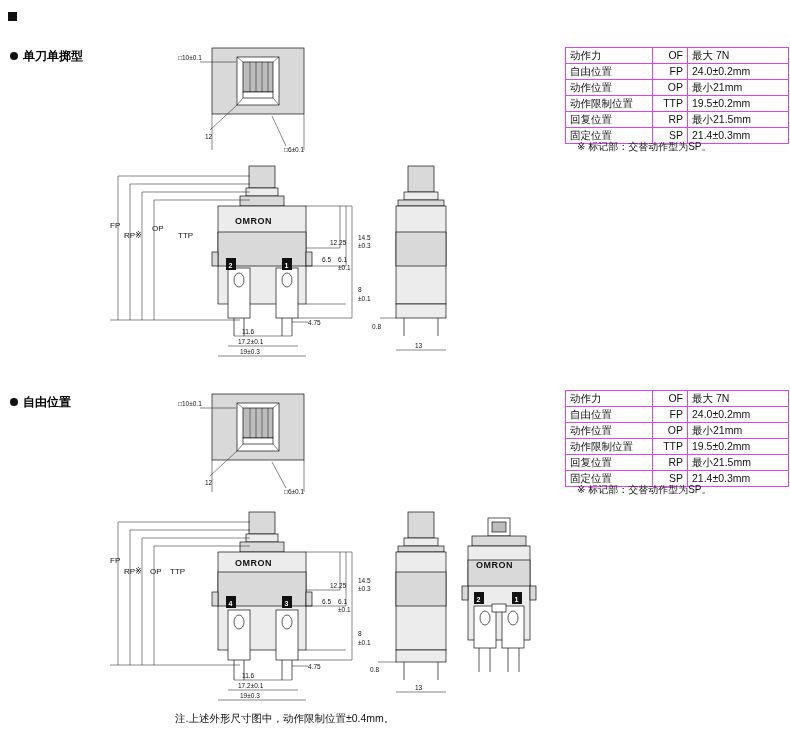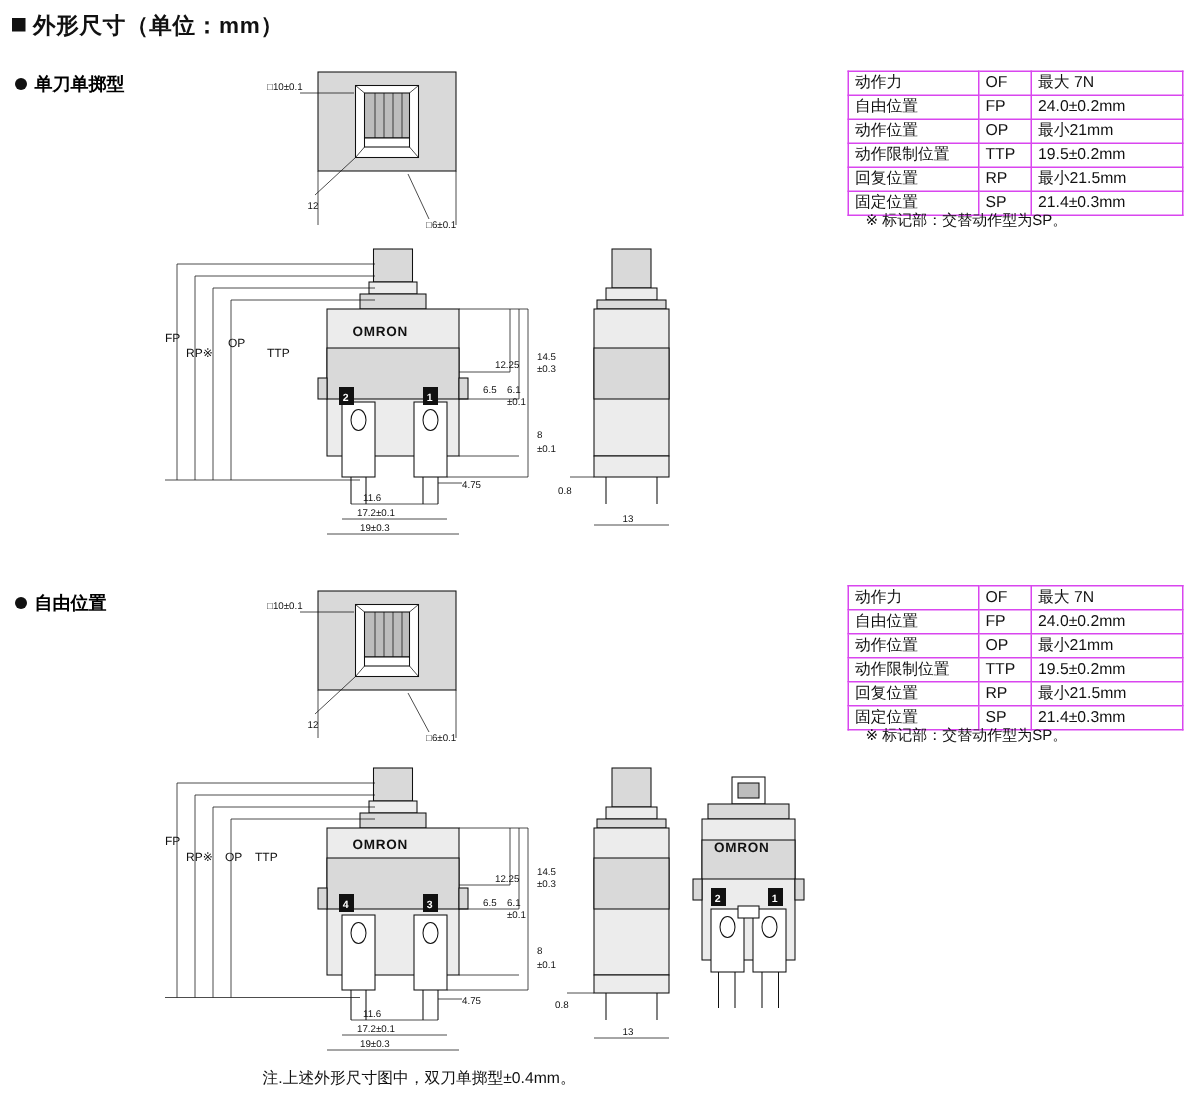--- a/index.html
+++ b/index.html
@@ -39,21 +39,21 @@
     font-size:10.5px;
   }
   .spec-table td{
     border:1px solid #d946ef;
     padding:1px 4px;
     height:13px;
     line-height:13px;
     white-space:nowrap;
   }
   .spec-table td.c1{width:78px;}
-  .spec-table td.c2{width:26px;text-align:left;}
+  .spec-table td.c2{width:26px;text-align:right;}
   .spec-table td.c3{width:92px;}
   .spec-note{
     position:absolute;font-size:10px;color:#111;white-space:nowrap;margin-left:12px;
   }
 
   
   .footer-note{
     position:absolute;font-size:10.5px;color:#111;
   }
 
@@ -72,21 +72,21 @@
   .txtwhite{font-family:"Liberation Sans","DejaVu Sans",sans-serif;font-size:7px;fill:#fff;font-weight:bold;}
   .brand{font-family:"Liberation Sans","DejaVu Sans",sans-serif;font-size:9px;fill:#111;font-weight:bold;letter-spacing:0.5px;}
   .pinbox{fill:#111;}
 </style>
 </head>
 <body>
 
 <div class="page">
 
   <div class="page-title">
-    <span class="title-mark"></span><span>外形尺寸（单位：mm）</span>
+    <span class="title-mark"></span>
   </div>
 
   <div class="sec-title" style="left:10px;top:48px;">
     <span class="sec-bullet"></span><span>单刀单掷型</span>
   </div>
 
   <div class="sec-title" style="left:10px;top:394px;">
     <span class="sec-bullet"></span><span>自由位置</span>
   </div>
 
@@ -155,21 +155,21 @@
       </tr>
       <tr>
         <td class="c1">固定位置</td>
         <td class="c2">SP</td>
         <td class="c3">21.4±0.3mm</td>
       </tr>
     </tbody>
   </table>
   <div class="spec-note" style="left:565px;top:483px;">※ 标记部：交替动作型为SP。</div>
 
-  <div class="footer-note" style="left:175px;top:712px;">注.上述外形尺寸图中，双刀单掷型±0.4mm。</div>
+  <div class="footer-note" style="left:175px;top:712px;">注.上述外形尺寸图中，动作限制位置±0.4mm。</div>
 
   <svg width="790" height="733">
 
     <g>
       <rect x="212" y="48" width="92" height="66" class="fillgray"></rect>
       <rect x="237" y="57" width="42" height="48" class="fillwhite"></rect>
       <rect x="243" y="62" width="30" height="30" class="filldark"></rect>
       <line x1="250" y1="62" x2="250" y2="92" class="lnthin"></line>
       <line x1="256" y1="62" x2="256" y2="92" class="lnthin"></line>
       <line x1="262" y1="62" x2="262" y2="92" class="lnthin"></line>

